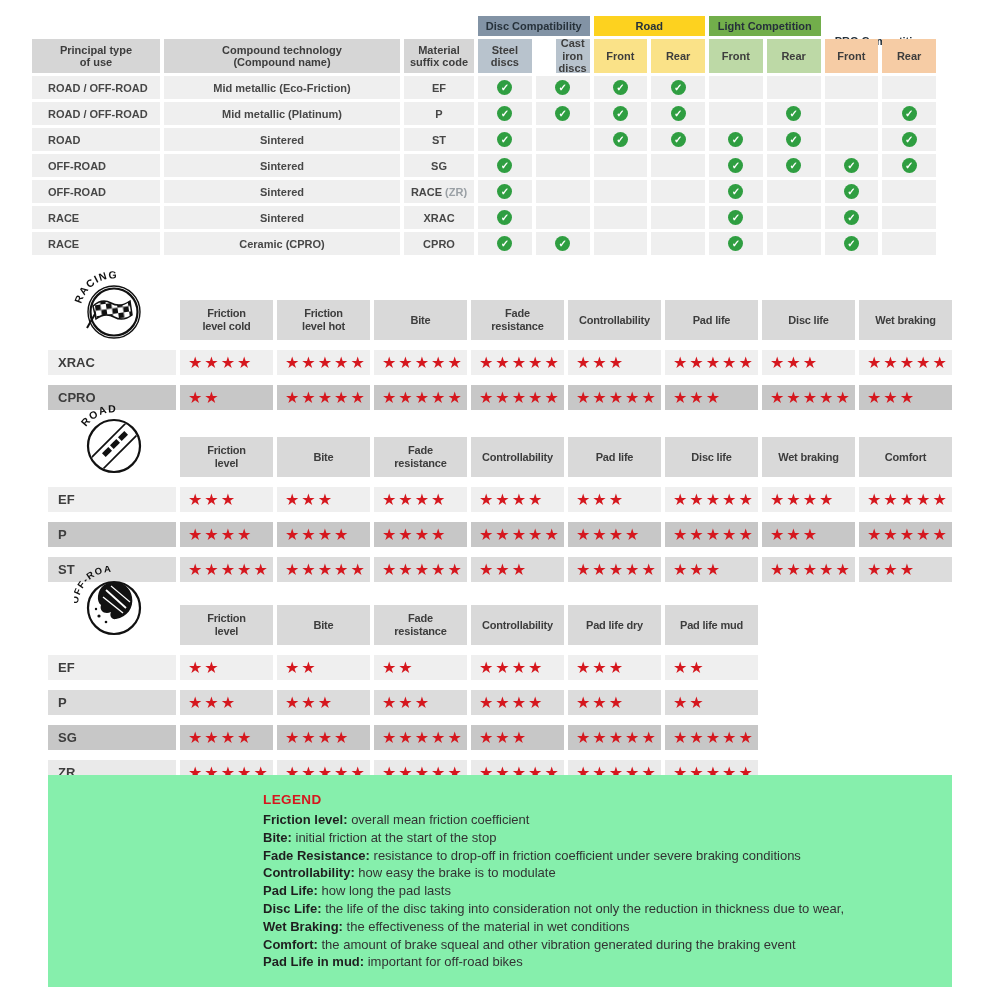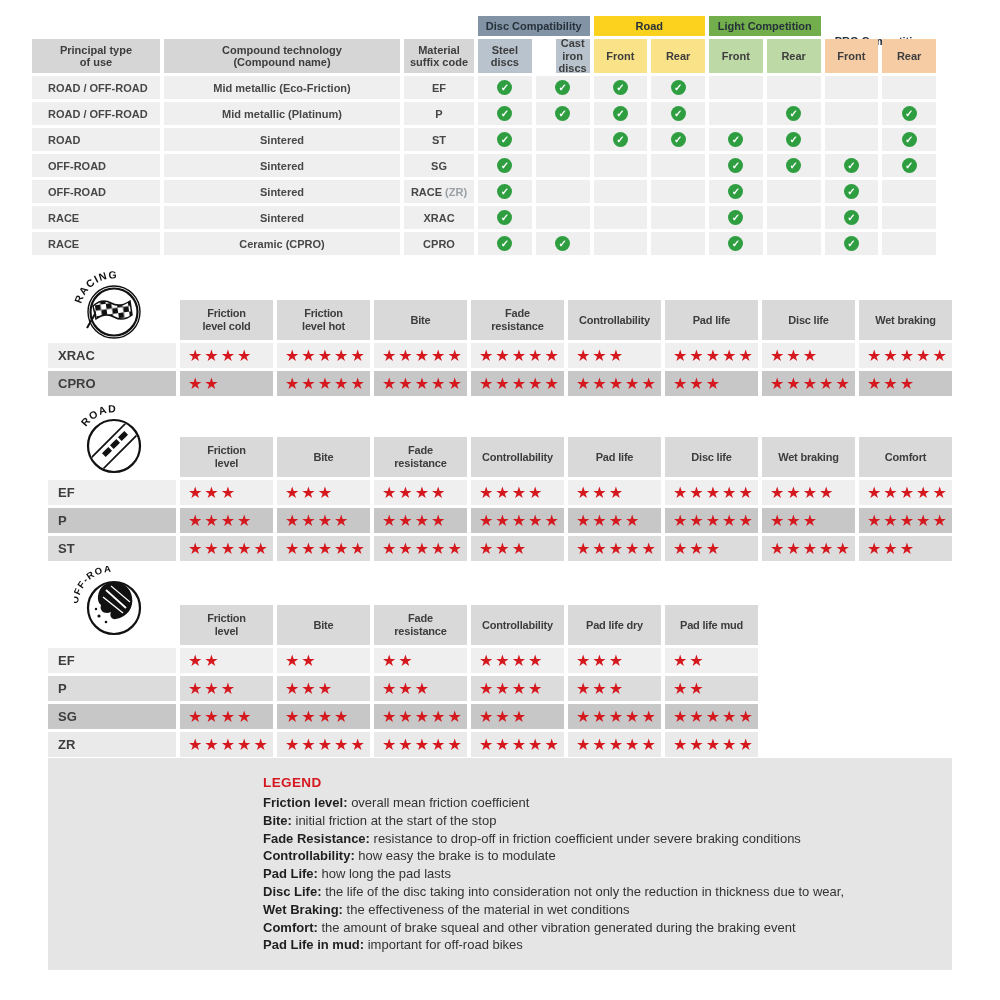--- a/index.html
+++ b/index.html
@@ -18,38 +18,38 @@
     font-size:11px;font-weight:bold;color:#474747;}
   .use-cell{justify-content:flex-start;padding-left:16px;}
   .code-note{color:#9aa0a5;margin-left:3px;font-weight:bold;}
   .check-icon{display:inline-block;width:15px;height:15px;border-radius:50%;background:#2f9e41;
     color:#fff;font-size:10px;line-height:15px;text-align:center;font-weight:bold;}
 
   
   .rate-sec{position:absolute;left:48px;width:904px;}
   .sec-icon{position:absolute;left:26px;top:-2px;width:72px;height:72px;}
   .arc-text{font-size:10.5px;font-weight:bold;fill:#111;letter-spacing:1.2px;}
-  .rate-grid{display:grid;gap:3px 4px;grid-template-rows:40px;grid-auto-rows:25px;}
+  .rate-grid{display:grid;gap:10px 4px;grid-template-rows:40px;grid-auto-rows:25px;}
   .cols-8{grid-template-columns:128px repeat(8,93px);}
   .cols-6{grid-template-columns:128px repeat(6,93px);}
   .mt-racing{margin-top:28px;}
   .mt-road{margin-top:31px;}
   .mt-off{margin-top:37px;}
   .rate-head{background:#d9d9d9;display:flex;align-items:center;justify-content:center;
     text-align:center;font-size:11px;font-weight:bold;color:#3d3d3d;line-height:13px;white-space:pre-line;letter-spacing:-0.2px;}
   .rate-code{display:flex;align-items:center;padding-left:10px;font-size:13px;font-weight:bold;color:#3d3d3d;}
   .rate-stars{display:flex;align-items:center;padding-left:8px;color:#d5171e;
     font-size:16px;letter-spacing:2px;line-height:25px;}
   .sh-light{background:#efefef;}
   .sh-mid{background:#dcdcdc;}
   .sh-dark{background:#c7c7c7;}
   .sh-light2{background:#eaeaea;}
 
   
-  .legend{position:absolute;left:48px;top:758px;width:904px;height:212px;background:#e5e5e5;}
+  .legend{position:absolute;left:48px;top:775px;width:904px;height:212px;background:#86efac;}
   .legend-inner{padding:17px 20px 0 215px;}
   .legend-title{color:#d5171e;font-weight:bold;font-size:13.5px;letter-spacing:0.4px;margin-bottom:4px;}
   .legend-line{font-size:13px;line-height:17.8px;color:#333;}
   .legend-term{font-weight:bold;color:#1f1f1f;}
 </style>
 </head>
 <body>
 
 <div class="page">
 

